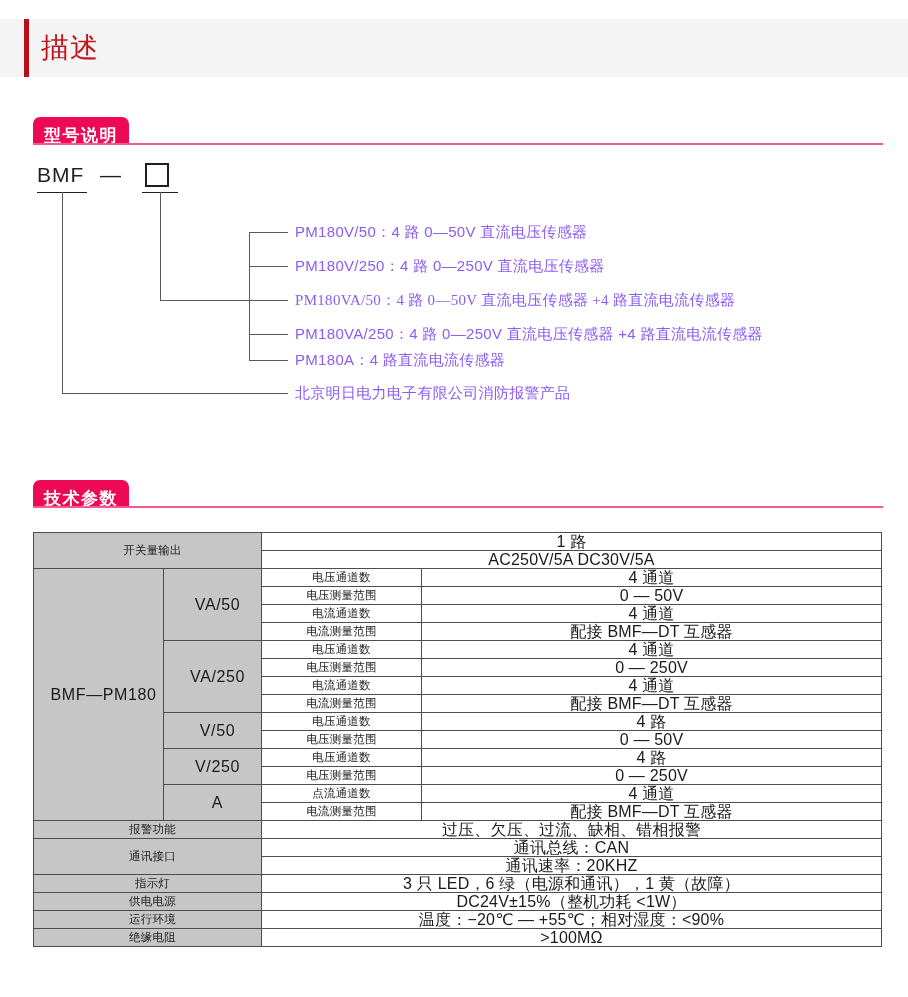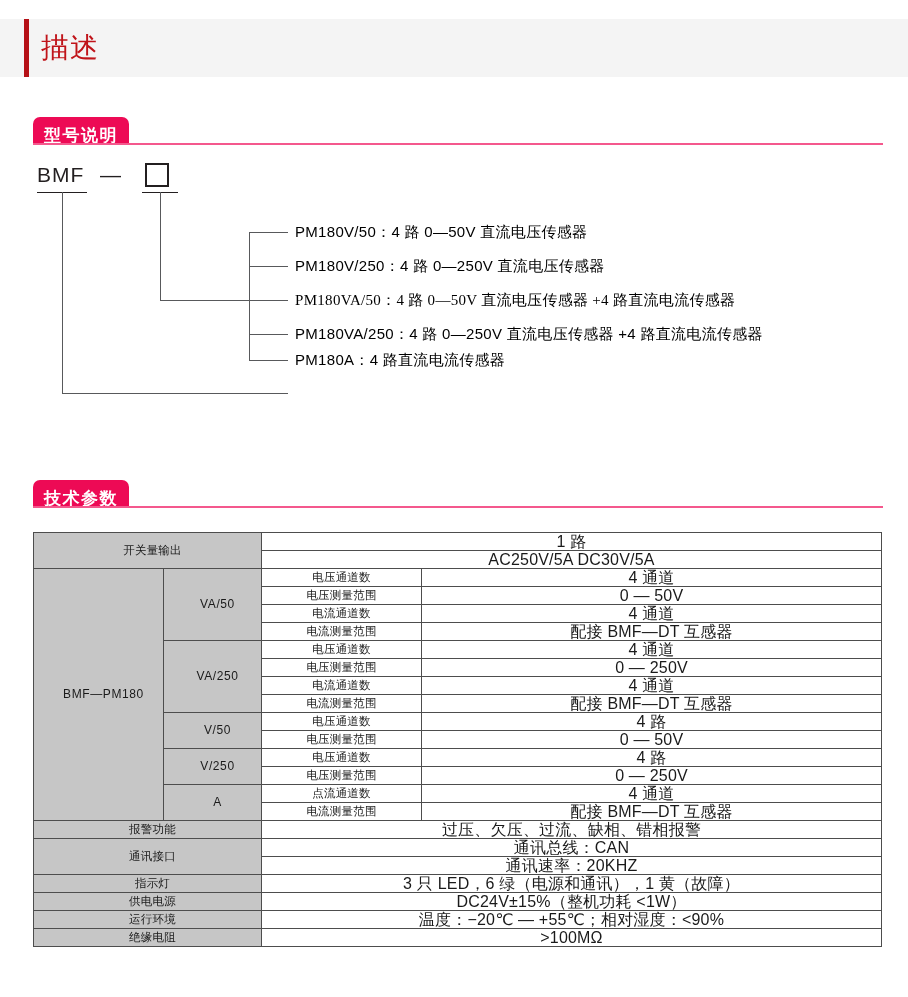--- a/index.html
+++ b/index.html
@@ -73,21 +73,21 @@
   #sec-model .sec-rule { width: 850px; }
   #sec-spec  { left: 33px; top: 480px; width: 850px; }
   #sec-spec  .sec-rule { width: 850px; }
 
   
   .tree { position: absolute; left: 0; top: 0; width: 908px; height: 260px; }
   .tree-label {
     position: absolute;
     font-size: 15px;
     line-height: 20px;
-    color: #000000;
+    color: #8b5cf6;
     white-space: nowrap;
     letter-spacing: .3px;
     text-align: center;
   }
   .tree-code {
     position: absolute;
     font-size: 21px;
     line-height: 30px;
     color: #231f20;
     white-space: nowrap;
@@ -121,21 +121,21 @@
     vertical-align: middle;
     line-height: 15px;
     letter-spacing: .2px;
     background: #ffffff;
     white-space: nowrap;
     overflow: hidden;
   }
   .spec-table td.gray { background: #c6c6c6; padding-left: 12px; }
   .spec-table td.lbl  { font-size: 11.5px; }
   .spec-table td.val  { font-size: 16px; }
-  .spec-table td.grp  { font-size: 12px; letter-spacing: .6px; }
+  .spec-table td.grp  { font-size: 16px; letter-spacing: .6px; }
 </style>
 </head>
 <body>
 
 <div class="desc-band"></div>
 <div class="desc-bar"></div>
 <div class="desc-title">描述</div>
 
 <div class="sec-head" id="sec-model">
   <div class="sec-tab">型号说明</div>
@@ -164,20 +164,21 @@
   <div class="ln-h" style="left:249px; top:266px; width:39px;"></div>
   <div class="ln-h" style="left:249px; top:300px; width:39px;"></div>
   <div class="ln-h" style="left:249px; top:334px; width:39px;"></div>
   <div class="ln-h" style="left:249px; top:360px; width:39px;"></div>
 
   <div class="tree-label" style="left:295px; top:222px;">PM180V/50：4 路 0—50V 直流电压传感器</div>
   <div class="tree-label" style="left:295px; top:256px;">PM180V/250：4 路 0—250V 直流电压传感器</div>
   <div class="tree-label" style="left:295px; top:290px;font-family:Liberation Serif, serif;">PM180VA/50：4 路 0—50V 直流电压传感器 +4 路直流电流传感器</div>
   <div class="tree-label" style="left:295px; top:324px;">PM180VA/250：4 路 0—250V 直流电压传感器 +4 路直流电流传感器</div>
   <div class="tree-label" style="left:295px; top:350px;">PM180A：4 路直流电流传感器</div>
+  <div class="tree-label" style="left:295px; top:383px;">北京明日电力电子有限公司消防报警产品</div>
 </div>
 
 <div class="sec-head" id="sec-spec">
   <div class="sec-tab">技术参数</div>
   <div class="sec-rule"></div>
 </div>
 
 <table class="spec-table">
   <colgroup>
     <col style="width:130px">

